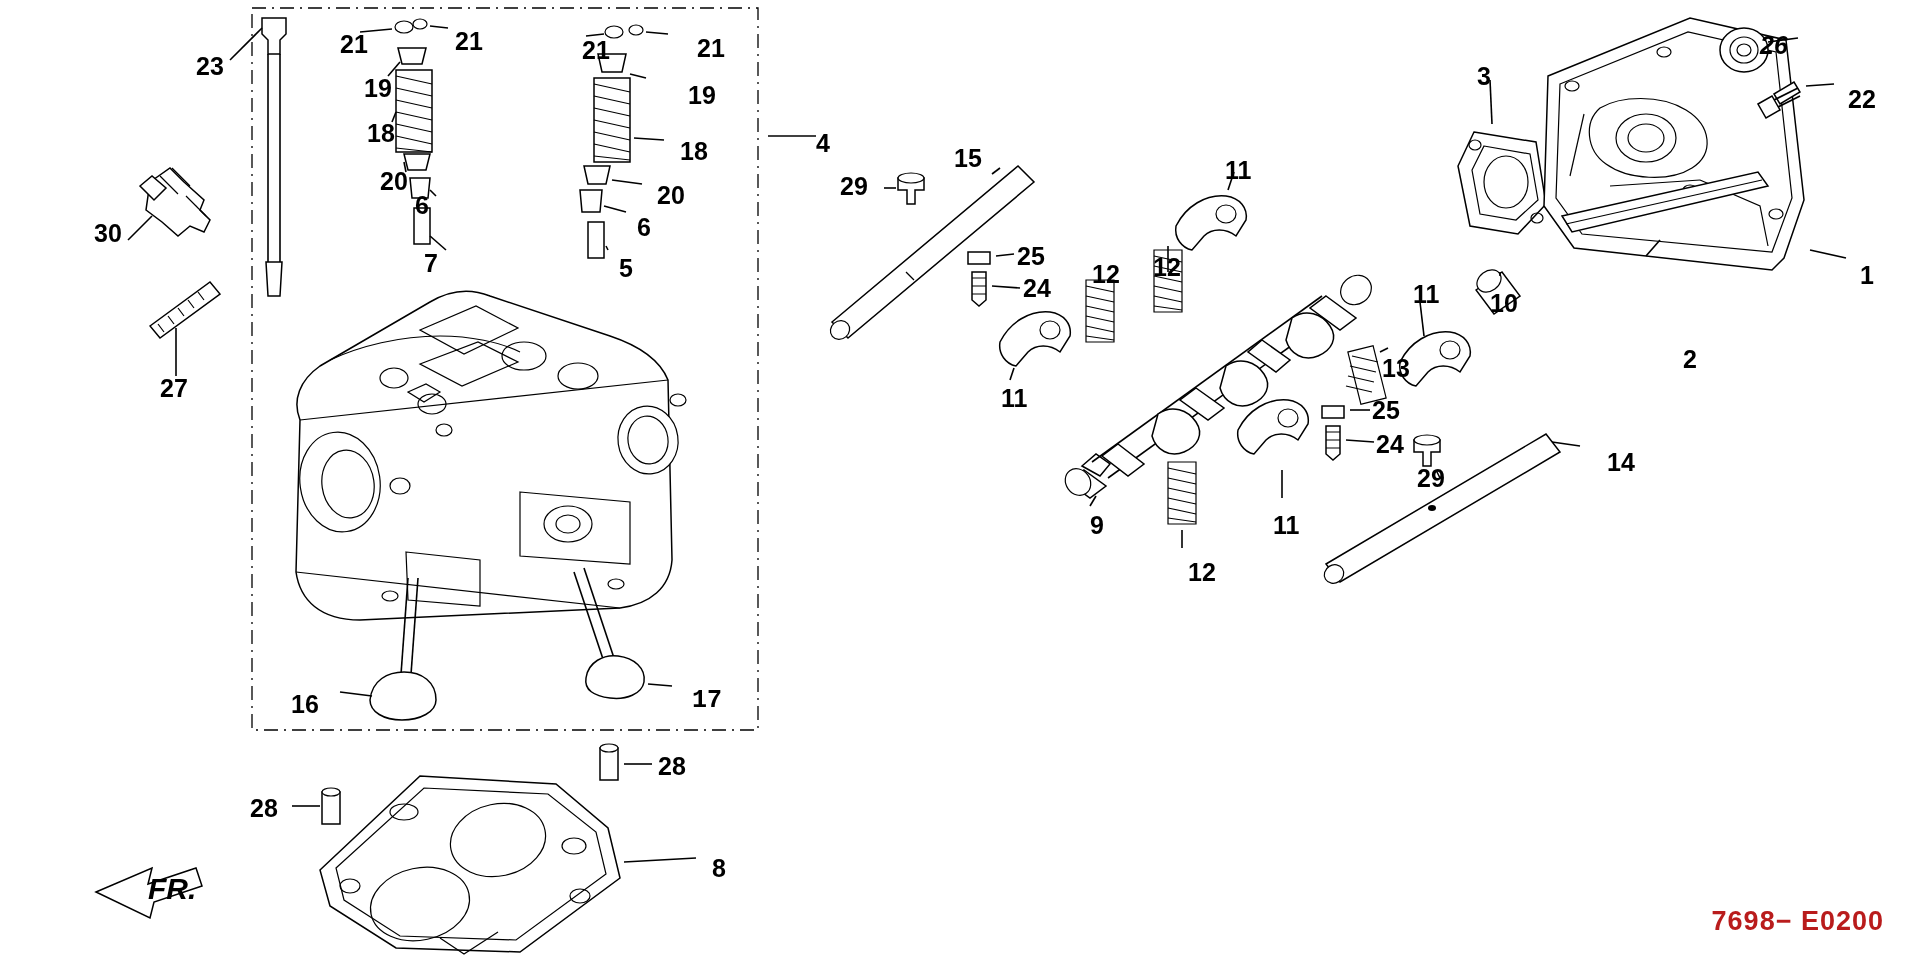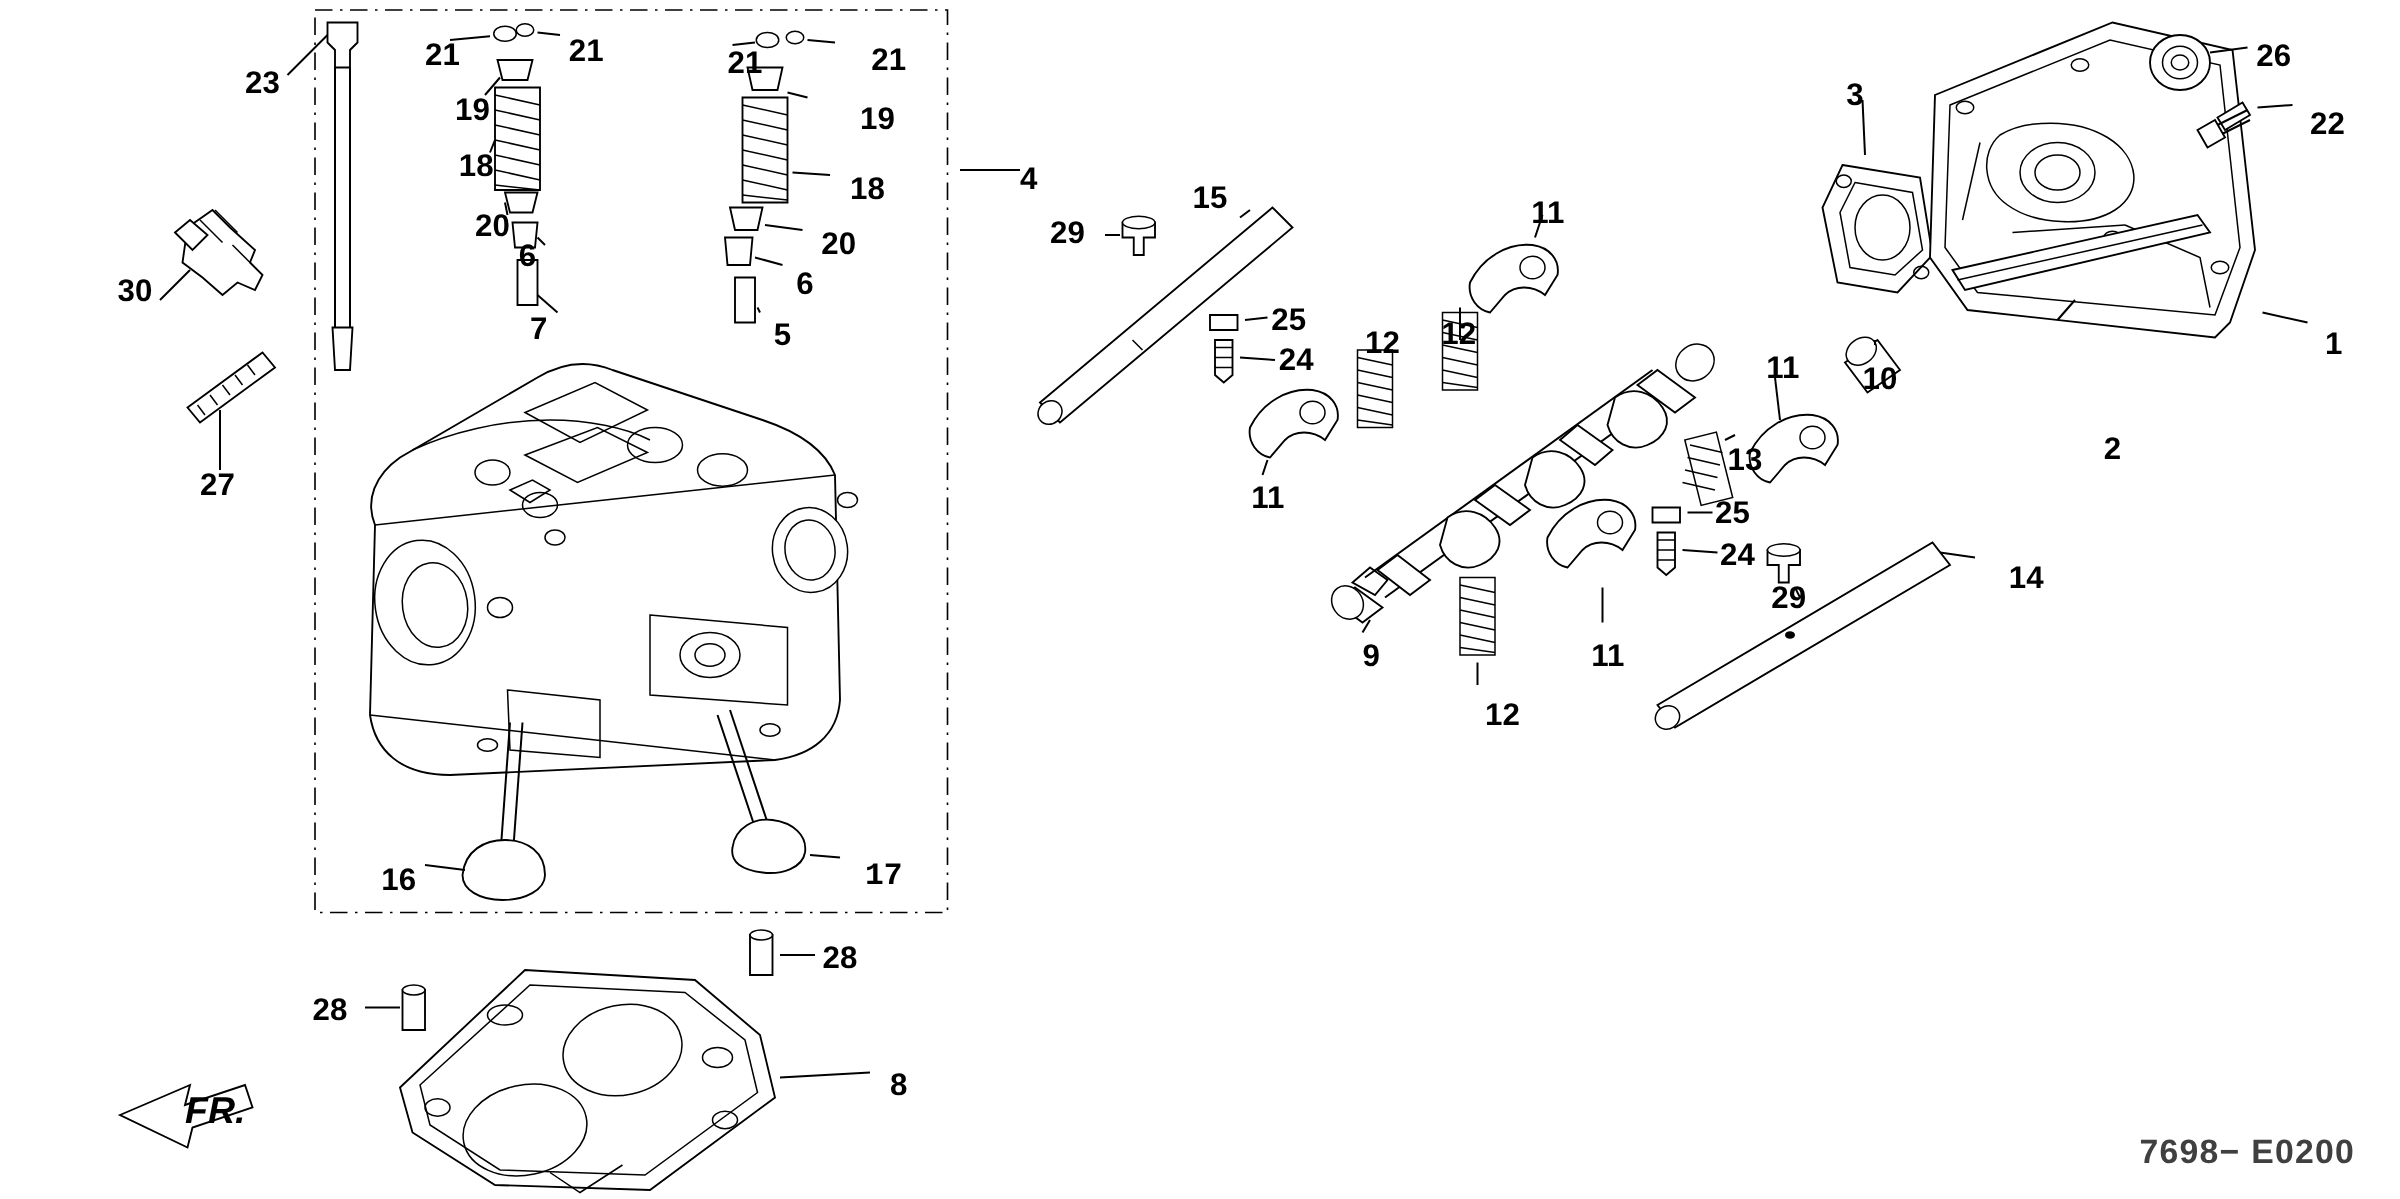--- a/index.html
+++ b/index.html
@@ -27,21 +27,21 @@
     line-height: 1;
   }
   .partcode {
     position: absolute;
     right: 36px;
     bottom: 22px;
     font-family: "Liberation Sans", sans-serif;
     font-size: 27px;
     font-weight: bold;
     letter-spacing: 1px;
-    color: #404040;
+    color: #b91c1c;
   }
   .fr-label {
     position: absolute;
     left: 148px;
     top: 872px;
     font-family: "Liberation Sans", sans-serif;
     font-size: 30px;
     font-weight: bold;
     font-style: italic;
     color: #000;
@@ -395,39 +395,39 @@
   <div class="callout" style="left:1225px; top:158px;">11</div>
   <div class="callout" style="left:1001px; top:386px;">11</div>
   <div class="callout" style="left:1413px; top:282px;">11</div>
   <div class="callout" style="left:1273px; top:513px;">11</div>
   <div class="callout" style="left:1153px; top:255px;">12</div>
   <div class="callout" style="left:1092px; top:262px;">12</div>
   <div class="callout" style="left:1188px; top:560px;">12</div>
   <div class="callout" style="left:1382px; top:356px;">13</div>
   <div class="callout" style="left:1607px; top:450px;">14</div>
   <div class="callout" style="left:954px; top:146px;">15</div>
-  <div class="callout" style="left:305px; top:692px;">16</div>
+  <div class="callout" style="left:291px; top:692px;">16</div>
   <div class="callout" style="left:692px; top:688px;font-family:Liberation Mono, monospace;">17</div>
   <div class="callout" style="left:367px; top:121px;">18</div>
   <div class="callout" style="left:680px; top:139px;">18</div>
   <div class="callout" style="left:364px; top:76px;">19</div>
   <div class="callout" style="left:688px; top:83px;">19</div>
   <div class="callout" style="left:380px; top:169px;">20</div>
   <div class="callout" style="left:657px; top:183px;">20</div>
   <div class="callout" style="left:340px; top:32px;">21</div>
   <div class="callout" style="left:455px; top:29px;">21</div>
   <div class="callout" style="left:582px; top:38px;">21</div>
   <div class="callout" style="left:697px; top:36px;">21</div>
   <div class="callout" style="left:1848px; top:87px;">22</div>
   <div class="callout" style="left:196px; top:54px;">23</div>
   <div class="callout" style="left:1023px; top:276px;">24</div>
   <div class="callout" style="left:1376px; top:432px;">24</div>
   <div class="callout" style="left:1017px; top:244px;">25</div>
   <div class="callout" style="left:1372px; top:398px;">25</div>
-  <div class="callout" style="left:1805px; top:33px;">26</div>
+  <div class="callout" style="left:1760px; top:33px;font-style:italic;">26</div>
   <div class="callout" style="left:160px; top:376px;text-align:right;">27</div>
   <div class="callout" style="left:658px; top:754px;">28</div>
   <div class="callout" style="left:250px; top:796px;">28</div>
   <div class="callout" style="left:840px; top:174px;">29</div>
   <div class="callout" style="left:1417px; top:466px;">29</div>
   <div class="callout" style="left:94px; top:221px;">30</div>
 
   <div class="fr-label">FR.</div>
   <div class="partcode">7698− E0200</div>
 

